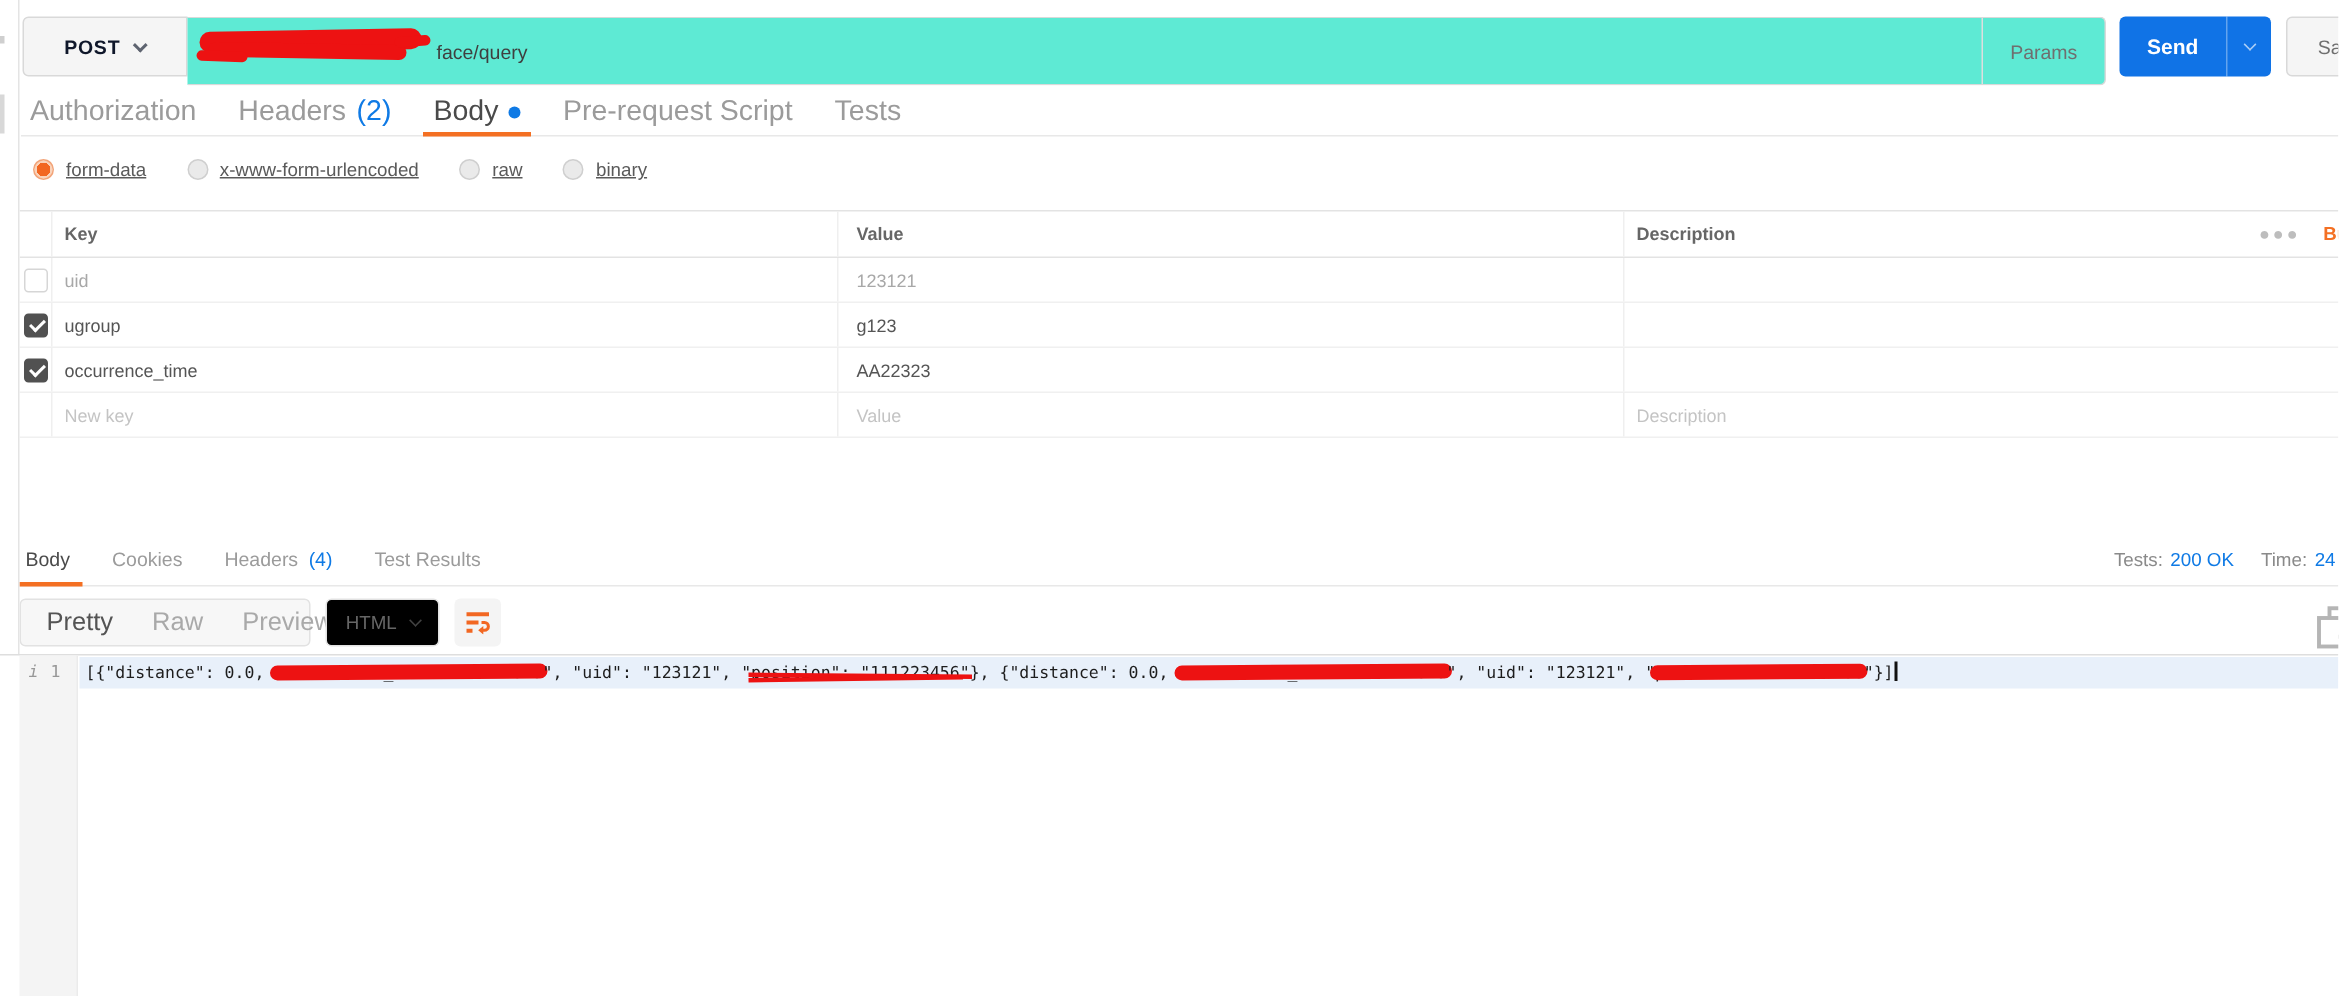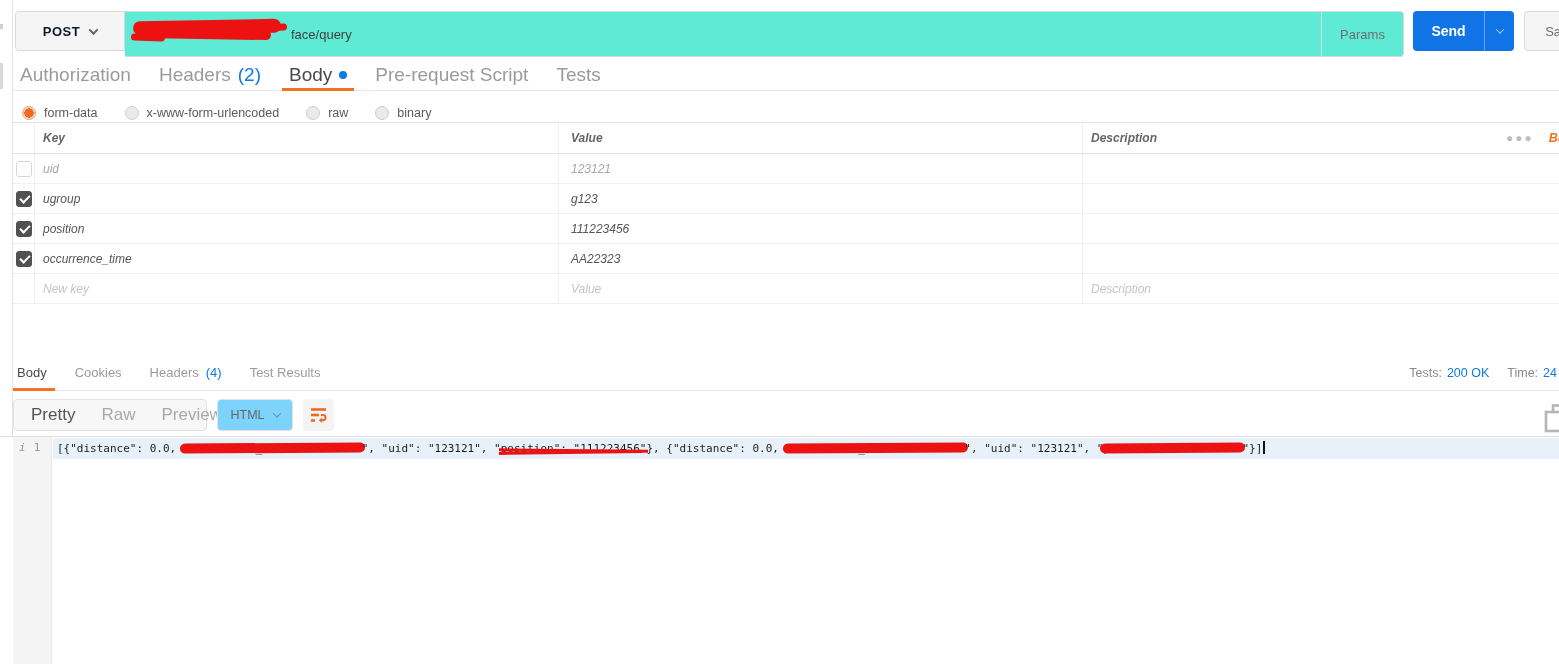--- a/index.html
+++ b/index.html
@@ -40,26 +40,26 @@
   .req-tabs { position:absolute; left:14px; right:0; top:60px; height:31px; border-bottom:1px solid #e8e8e8;
     display:flex; align-items:center; padding-left:6px; font-size:19px; color:#9b9b9b; }
   .tab { position:relative; height:100%; display:flex; align-items:center; gap:7px; margin-right:28px; cursor:pointer; white-space:nowrap; }
   .tab.active { color:#4a4a4a; }
   .tab.active::after { content:""; position:absolute; left:-7px; right:-7px; bottom:-1px; height:3px; background:var(--accent); }
   .tab .count { color:var(--blue); }
   .tab .dot { width:8px; height:8px; border-radius:50%; background:var(--blue); }
 
   
   .radio-row { position:absolute; left:22px; top:101px; height:24px; display:flex; align-items:center; gap:27px; font-size:12.5px; color:#5a5a5a; }
-  .radio-item { display:flex; align-items:flex-start; gap:8px; cursor:pointer; }
+  .radio-item { display:flex; align-items:flex-start; gap:8px; cursor:pointer;text-decoration:underline; }
   .radio { width:14px; height:14px; border-radius:50%; background:#eaeaea; border:1px solid #cfcfcf; }
   .radio.sel { background:radial-gradient(circle, #f26722 0 54%, #fad3ba 55% 100%); border:1px solid #f2a479; }
 
   
-  .form-table { position:absolute; left:13px; right:0; top:122px; border-top:1px solid #e3e3e3; font-size:12px;font-style:italic; }
+  .form-table { position:absolute; left:13px; right:0; top:140px; border-top:1px solid #e3e3e3; font-size:12px; }
   .thead, .trow { display:grid; grid-template-columns:21px 524px 524px 408px auto; align-items:stretch; }
   .thead { height:31px; border-bottom:1px solid #e3e3e3; font-weight:700; color:#666; }
   .trow { height:30px; border-bottom:1px solid #f0f0f0; color:#555; }
   .trow.muted { color:#a8a8a8; }
   .trow.ghost { color:#c4c4c4; }
   .cell, .hcell { display:flex; align-items:center; padding:0 8px; overflow:hidden; white-space:nowrap; }
   .hcell.k, .hcell.v, .hcell.d, .cell.k, .cell.v, .cell.d { border-left:1px solid #efefef; }
   .cell.v, .hcell.v { padding-left:12px; }
   .cell.cb { justify-content:center; padding:0; }
   .checkbox { width:16px; height:16px; border:1px solid #d6d6d6; border-radius:3px; background:#fff; position:relative; cursor:pointer; }
@@ -80,21 +80,21 @@
   .status-area { margin-left:auto; display:flex; align-items:center; gap:18px; font-size:12.5px; color:#8a8a8a; padding-right:2px; }
   .status-pair { display:flex; gap:5px; white-space:nowrap; }
   .status-pair .val { color:var(--blue); }
 
   
   .pretty-bar { position:absolute; left:13px; top:399px; height:32px; display:flex; gap:10px; }
   .seg { width:194px; background:#f7f7f7; border:1px solid #e2e2e2; border-radius:4px; display:flex; align-items:center;
     padding:0 17px; gap:26px; font-size:17px; color:#a9a9a9; }
   .seg .mode { cursor:pointer; }
   .seg .mode.active { color:#545454; }
-  .fmt { width:76px; background:#7dd3fc; border:1px solid #e2e2e2; border-radius:4px; display:flex; align-items:center;
+  .fmt { width:76px; background:#000000; border:1px solid #e2e2e2; border-radius:4px; display:flex; align-items:center;
     justify-content:center; gap:9px; font-size:12.5px; color:#666; cursor:pointer; }
   .wrap-btn { width:31px; background:#f4f4f4; border-radius:4px; display:flex; align-items:center; justify-content:center; cursor:pointer; }
   .copy-icon { position:absolute; right:-11px; top:404px; cursor:pointer; }
 
   
   .editor { position:absolute; left:0; right:0; top:436px; bottom:0; border-top:1px solid #dedede; background:#fff; }
   .gutter { position:absolute; left:13px; top:0; bottom:0; width:39px; background:#f4f4f4; border-right:1px solid #ebebeb; }
   .gutter-line { height:21px; display:flex; align-items:center; padding-left:6px; gap:8px;
     font-family:"DejaVu Sans Mono", monospace; font-size:11px; color:#979797; }
   .gutter-line .ginfo { font-style:italic; }
@@ -210,29 +210,20 @@
           </div>
           <div class="cell k">ugroup</div>
           <div class="cell v">g123</div>
           <div class="cell d"></div>
           <div class="cell"></div>
         </div>
         <div class="trow">
           <div class="cell cb">
             <div class="checkbox checked"></div>
           </div>
-          <div class="cell k">position</div>
-          <div class="cell v">111223456</div>
-          <div class="cell d"></div>
-          <div class="cell"></div>
-        </div>
-        <div class="trow">
-          <div class="cell cb">
-            <div class="checkbox checked"></div>
-          </div>
           <div class="cell k">occurrence_time</div>
           <div class="cell v">AA22323</div>
           <div class="cell d"></div>
           <div class="cell"></div>
         </div>
       </div>
     <div class="trow ghost">
       <div class="cell cb"></div>
       <div class="cell k">New key</div>
       <div class="cell v">Value</div>

